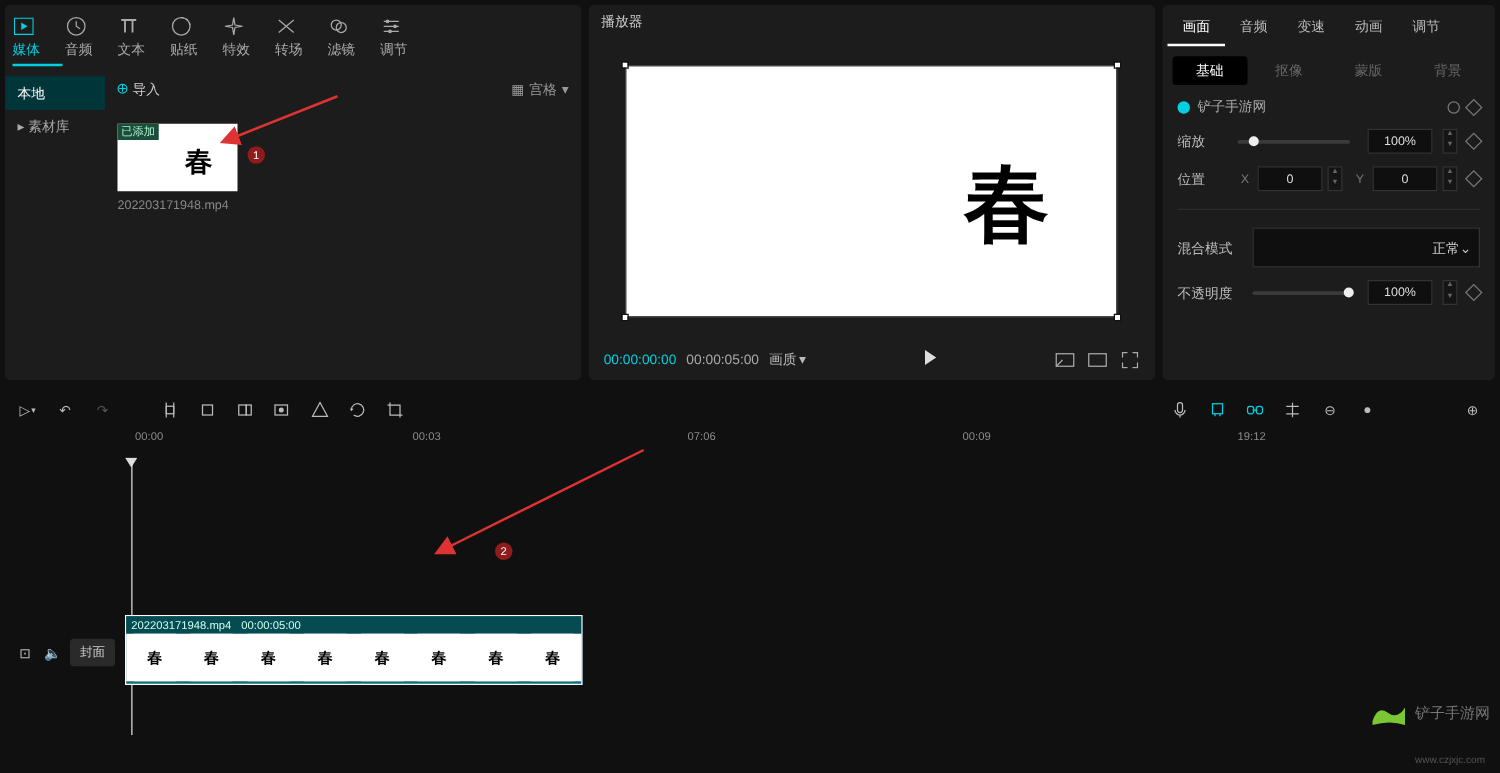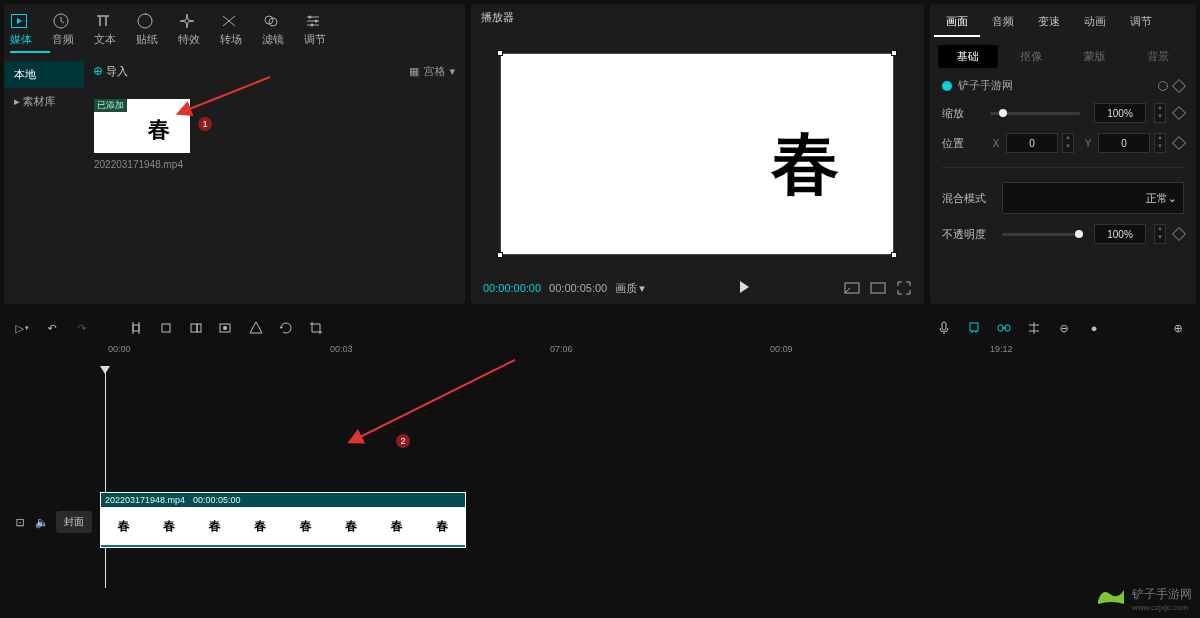--- a/index.html
+++ b/index.html
@@ -99,21 +99,21 @@
 .arrow { position:absolute; pointer-events:none; }
 .arrow1 { left:175px; top:75px; width:100px; height:60px; }
 .arrow2 { left:340px; top:358px; width:180px; height:90px; }
 .num-badge { position:absolute; width:14px; height:14px; background:#8f1c1c; border-radius:50%; color:#fff; font-size:9px; display:flex; align-items:center; justify-content:center; pointer-events:none;}
 .nb1 { left:198px; top:117px; }
 .nb2 { left:396px; top:434px; }
 
 .watermark { position:absolute; right:8px; bottom:6px; display:flex; align-items:flex-start; gap:6px; }
 .wm-logo { width:30px; height:20px; }
 .wm-text { font-size:12px; color:#777; }
-.wm-sub { font-size:8px; color:#555; }
+.wm-sub { font-size:8px; color:#555;margin-top:24px; }
 </style>
 </head>
 <body>
 
 <div class="top">
   <div class="panel media-panel">
     <div class="toptabs">
       <div class="toptab active">
         <div class="ticon">
             <svg width="16" height="14" viewBox="0 0 16 14">

